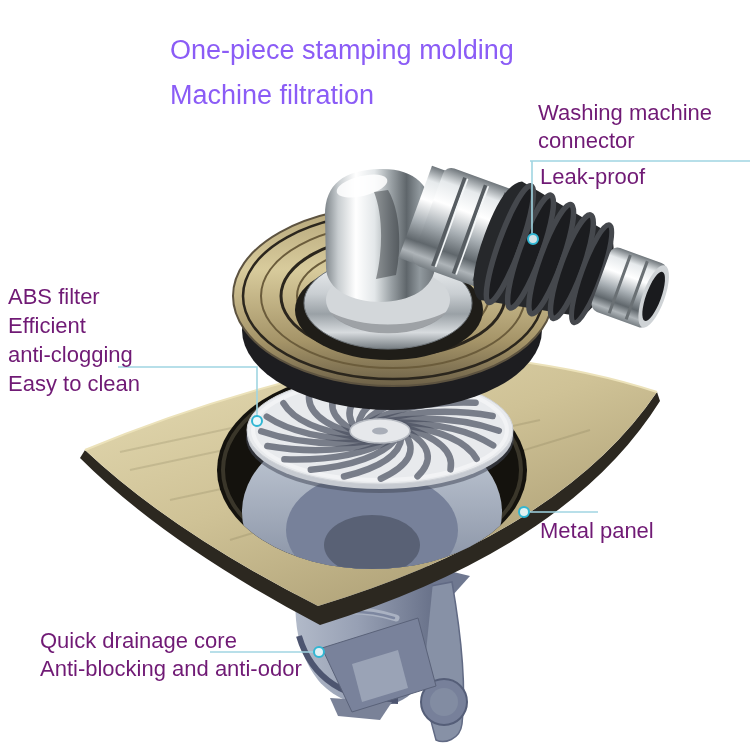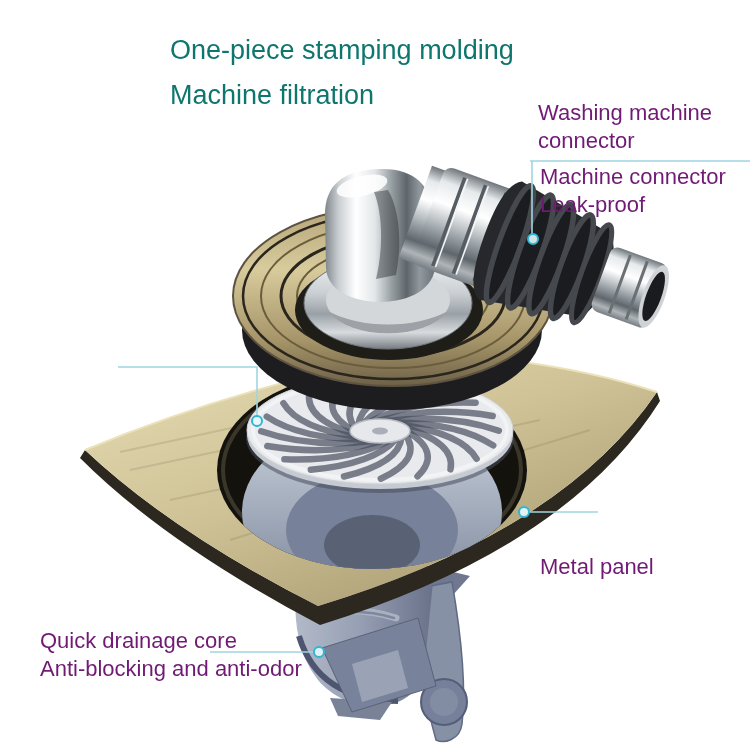--- a/index.html
+++ b/index.html
@@ -1,23 +1,23 @@
 <!DOCTYPE html>
 <html><head>
 <meta charset="utf-8">
 <style>
   html,body{margin:0;padding:0;background:#ffffff;font-family:"Liberation Sans",sans-serif;}
   #stage{position:relative;width:750px;height:750px;background:#ffffff;overflow:hidden;}
   #art{position:absolute;left:0;top:0;}
-  .title{position:absolute;left:170px;top:28px;font-size:27px;line-height:45px;color:#0f766e;white-space:nowrap;}
+  .title{position:absolute;left:170px;top:28px;font-size:27px;line-height:45px;color:#8b5cf6;white-space:nowrap;}
   .label{position:absolute;font-size:22px;line-height:28px;color:#701a75;white-space:nowrap;}
   .lbl-washing{left:538px;top:99px;}
   .lbl-machine{left:540px;top:163px;}
   .lbl-abs{left:8px;top:282px;line-height:29px;}
-  .lbl-metal{left:540px;top:517px;margin-top:36px;}
+  .lbl-metal{left:540px;top:517px;}
   .lbl-drain{left:40px;top:627px;}
 </style>
 </head>
 <body>
 
 <div id="stage">
 
   <svg id="art" width="750" height="750" viewBox="0 0 750 750" xmlns="http://www.w3.org/2000/svg">
     <defs>
       <linearGradient id="brassG" x1="0.1" y1="0" x2="0.9" y2="1">
@@ -182,22 +182,27 @@
   <div class="title">
     <div>One-piece stamping molding</div>
     <div>Machine filtration</div>
   </div>
 
   <div class="label lbl-washing">
     <div>Washing machine</div>
     <div>connector</div>
   </div>
   <div class="label lbl-machine">
-    <div>Machine connector</div>
     <div>Leak-proof</div>
+  </div>
+  <div class="label lbl-abs">
+    <div>ABS filter</div>
+    <div>Efficient</div>
+    <div>anti-clogging</div>
+    <div>Easy to clean</div>
   </div>
   <div class="label lbl-metal">
     <div>Metal panel</div>
   </div>
   <div class="label lbl-drain">
     <div>Quick drainage core</div>
     <div>Anti-blocking and anti-odor</div>
   </div>
 
 </div>

